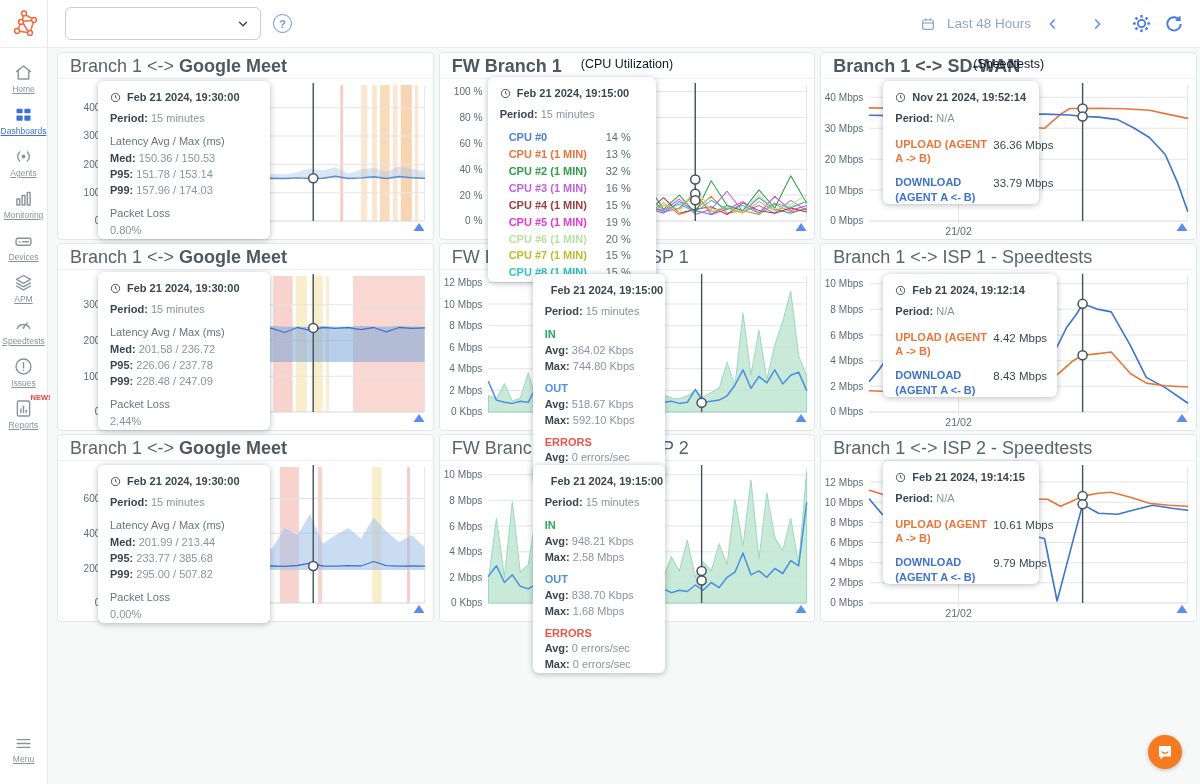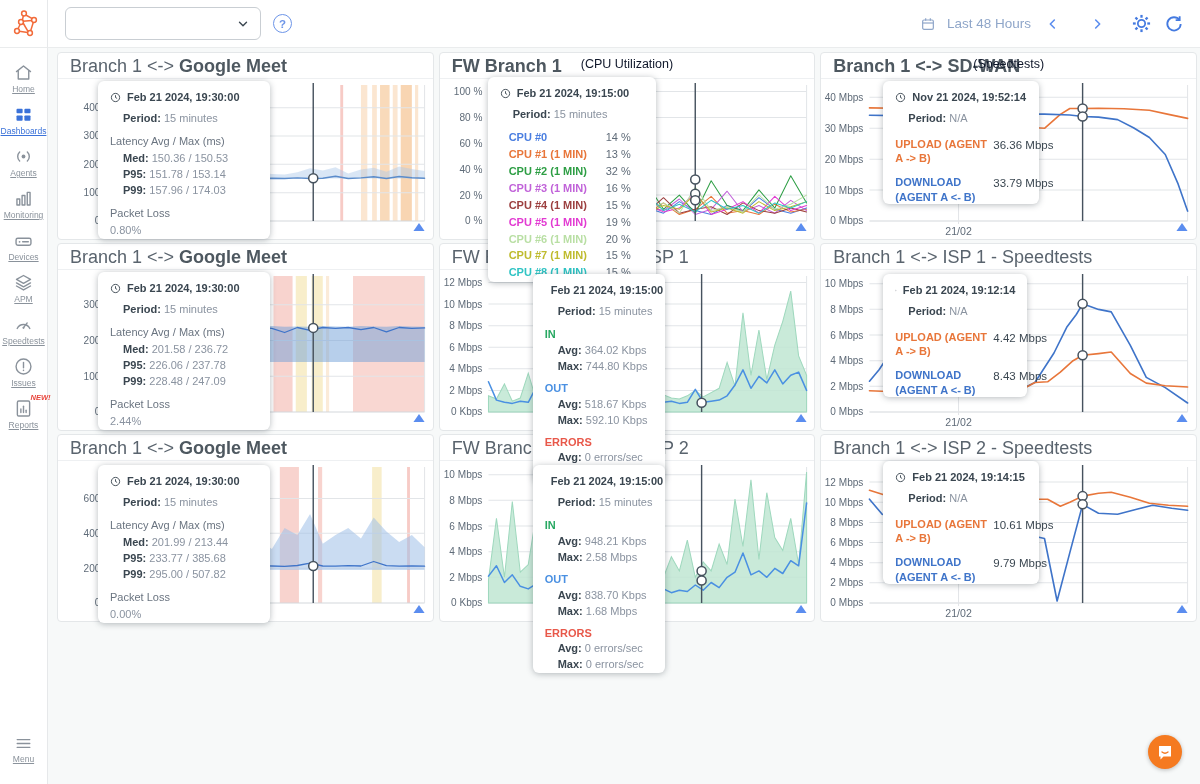--- a/index.html
+++ b/index.html
@@ -17,34 +17,34 @@
   .help { width:19px; height:19px; margin-left:12px; border:1.4px solid #6d95e8; border-radius:50%; color:#6d95e8; font-size:11.5px; font-weight:bold; display:flex; align-items:center; justify-content:center; }
   .tb-right { margin-left:auto; display:flex; align-items:center; }
   .range-btn { display:flex; align-items:center; gap:11px; color:#8fa6c9; font-size:13.5px; cursor:default; }
   .nav-chev { color:#5b8def; padding:0 14px; display:flex; align-items:center; }
   .tb-icon { color:#447ae0; padding-left:12px; display:flex; align-items:center; }
 
   .sidebar { border-right:1px solid #e6e8ea; background:#fff; display:flex; flex-direction:column; align-items:center; padding:14px 0 10px; }
   .side-item { width:48px; display:flex; flex-direction:column; align-items:center; gap:1px; margin-bottom:10px; color:#8a929b; position:relative; cursor:default; }
   .side-item.active { color:#3b72d9; }
   .side-label { font-size:8.5px; letter-spacing:0;text-decoration:underline; }
-  .side-badge { position:absolute; top:-5px; right:-3px; color:#e8453c; font-size:7.5px; font-weight:bold;font-style:italic; }
+  .side-badge { position:absolute; top:-5px; right:-3px; color:#e8453c; font-size:7.5px; font-weight:bold; }
   .side-menu { margin-top:auto; }
 
   .content { background:#f7f9f9; padding:4px 3px 0 9px; height:736px; }
   .grid { display:grid; grid-template-columns:repeat(3,1fr); gap:3px 5px; }
   .panel { position:relative; background:#fff; border:1px solid #e4e7e9; border-radius:4px; height:188px; }
   .panel-header { height:26px; display:flex; align-items:center; padding:2px 12px 0; border-bottom:1px solid #eef0f2; position:relative; }
   .panel-title { font-size:18px; color:#5a646e; white-space:nowrap; }
   .panel-title .bold { font-weight:bold; color:#4e5860; }
   .panel-sub { position:absolute; left:0; right:0; top:4px; text-align:center; color:#0f172a; font-size:12.5px; pointer-events:none; }
   svg.chart { display:block; }
 
   .tooltip { position:absolute; background:#fff; border-radius:6px; box-shadow:0 1px 6px rgba(50,60,70,.35); padding:9px 12px 0; font-size:11px; color:#8a93a0; z-index:30; line-height:1.45; }
-  .tooltip b { color:#3a4650;margin-left:13px; }
+  .tooltip b { color:#3a4650; }
   .tt-head { display:flex; align-items:center; gap:6px; color:#3a4650; font-weight:bold; font-size:11px; margin-bottom:5px; white-space:nowrap; }
   .tt-period { margin-bottom:7px; white-space:nowrap; }
   .tt-sec { color:#6a7480; margin:7px 0 1px; white-space:nowrap; }
   .tt-row { white-space:nowrap; }
   .cpu-row { display:flex; padding-left:9px; margin:1px 0; white-space:nowrap; }
   .cpu-label { flex:0 0 97px; font-weight:bold; }
   .cpu-val { color:#5f6b78; }
   .st-row { display:flex; margin-top:10px; }
   .st-label { flex:0 0 94px; font-weight:bold; line-height:1.3; }
   .st-val { color:#3a4650; font-size:11.5px; margin-left:4px; white-space:nowrap; }
@@ -508,21 +508,21 @@
             <line x1="136.2" y1="6" x2="136.2" y2="145" stroke="#e2e5e8" stroke-width="1"></line>
             <line x1="363" y1="6" x2="363" y2="142" stroke="#e2e5e8" stroke-width="1"></line>
             <path d="M48.0 111.2 L57.5 99.7 L66.9 85.5 L79.5 104.8 L98.4 121.5 L123.6 123.4 L142.5 124.0 L161.4 124.7 L174.0 124.7 L192.9 122.1 L211.8 112.5 L230.7 83.0 L243.3 57.3 L252.8 44.5 L259.1 33.8 L274.8 39.4 L287.4 41.9 L306.3 75.3 L322.1 107.4 L340.9 117.6 L363.0 133.0" fill="none" stroke="#3f74c9" stroke-width="1.6" stroke-linejoin="round" stroke-linecap="round"></path>
             <path d="M48.0 120.8 L66.9 121.5 L85.8 122.1 L104.7 117.0 L123.6 117.6 L142.5 117.6 L161.4 118.3 L174.0 124.0 L192.9 122.8 L211.8 112.5 L224.4 111.8 L237.0 102.2 L249.6 90.7 L259.1 85.3 L274.8 83.6 L287.4 82.0 L306.3 103.5 L322.1 113.1 L340.9 115.7 L363.0 117.0" fill="none" stroke="#e8763a" stroke-width="1.6" stroke-linejoin="round" stroke-linecap="round"></path>
             <line x1="259.05" y1="4" x2="259.05" y2="142" stroke="#46525e" stroke-width="1.4"></line>
             <circle cx="259.05" cy="33.841509433962266" r="4.5" fill="#ffffff" stroke="#46525e" stroke-width="1.5"></circle>
             <circle cx="259.05" cy="85.29056603773584" r="4.5" fill="#ffffff" stroke="#46525e" stroke-width="1.5"></circle>
             <text x="136.2" y="156" text-anchor="middle" font-size="10.5" fill="#5f6b78">21/02</text>
             <polygon points="352,152 363,152 357.5,144" fill="#5b8def"></polygon>
           </svg>
-          <div class="tooltip" style="left: 62px; top: 30px; width: 144px;">
+          <div class="tooltip" style="left: 62px; top: 30px; width: 174px;">
             <div class="tt-head">
               <svg width="11" height="11" viewBox="0 0 24 24" fill="none" stroke="#3a4650" stroke-width="2">
                 <circle cx="12" cy="12" r="9"></circle>
                 <polyline points="12,7 12,12 15.5,14"></polyline>
               </svg>
               <span>Feb 21 2024, 19:12:14</span>
             </div>
             <div class="tt-period"><b>Period:</b> <span>N/A</span></div>
             <div class="st-row">
               <span class="st-label" style="color:#e8763a">UPLOAD (AGENT A -&gt; B)</span>

